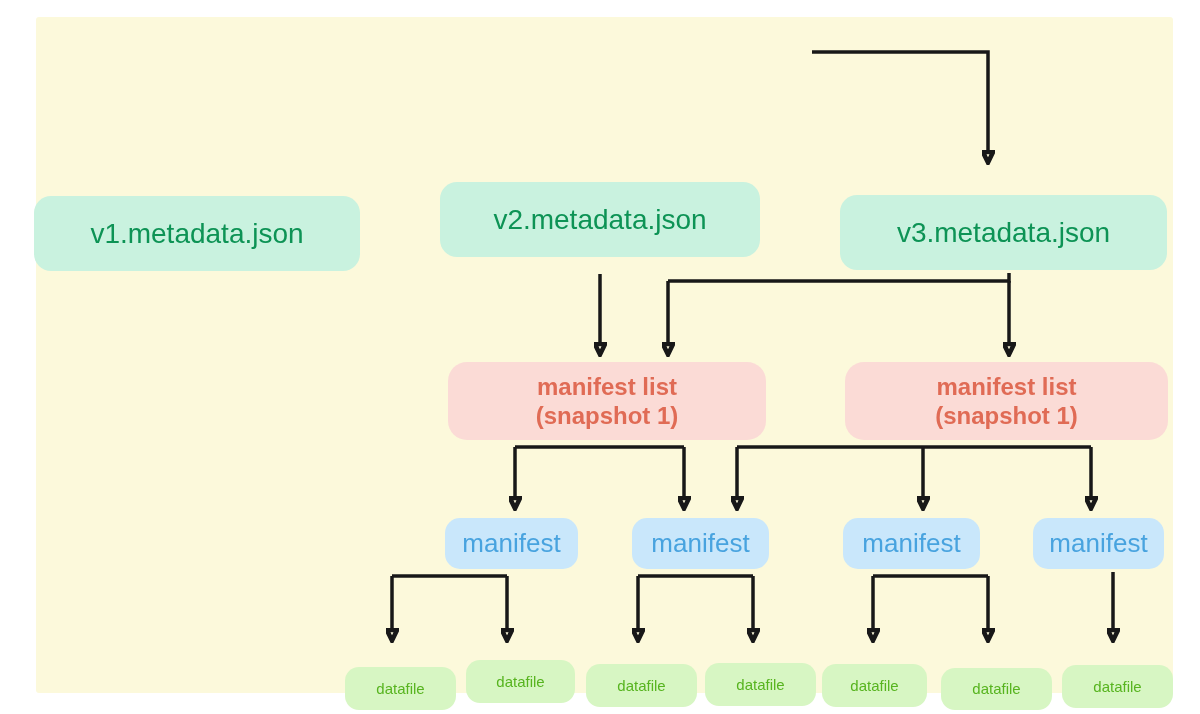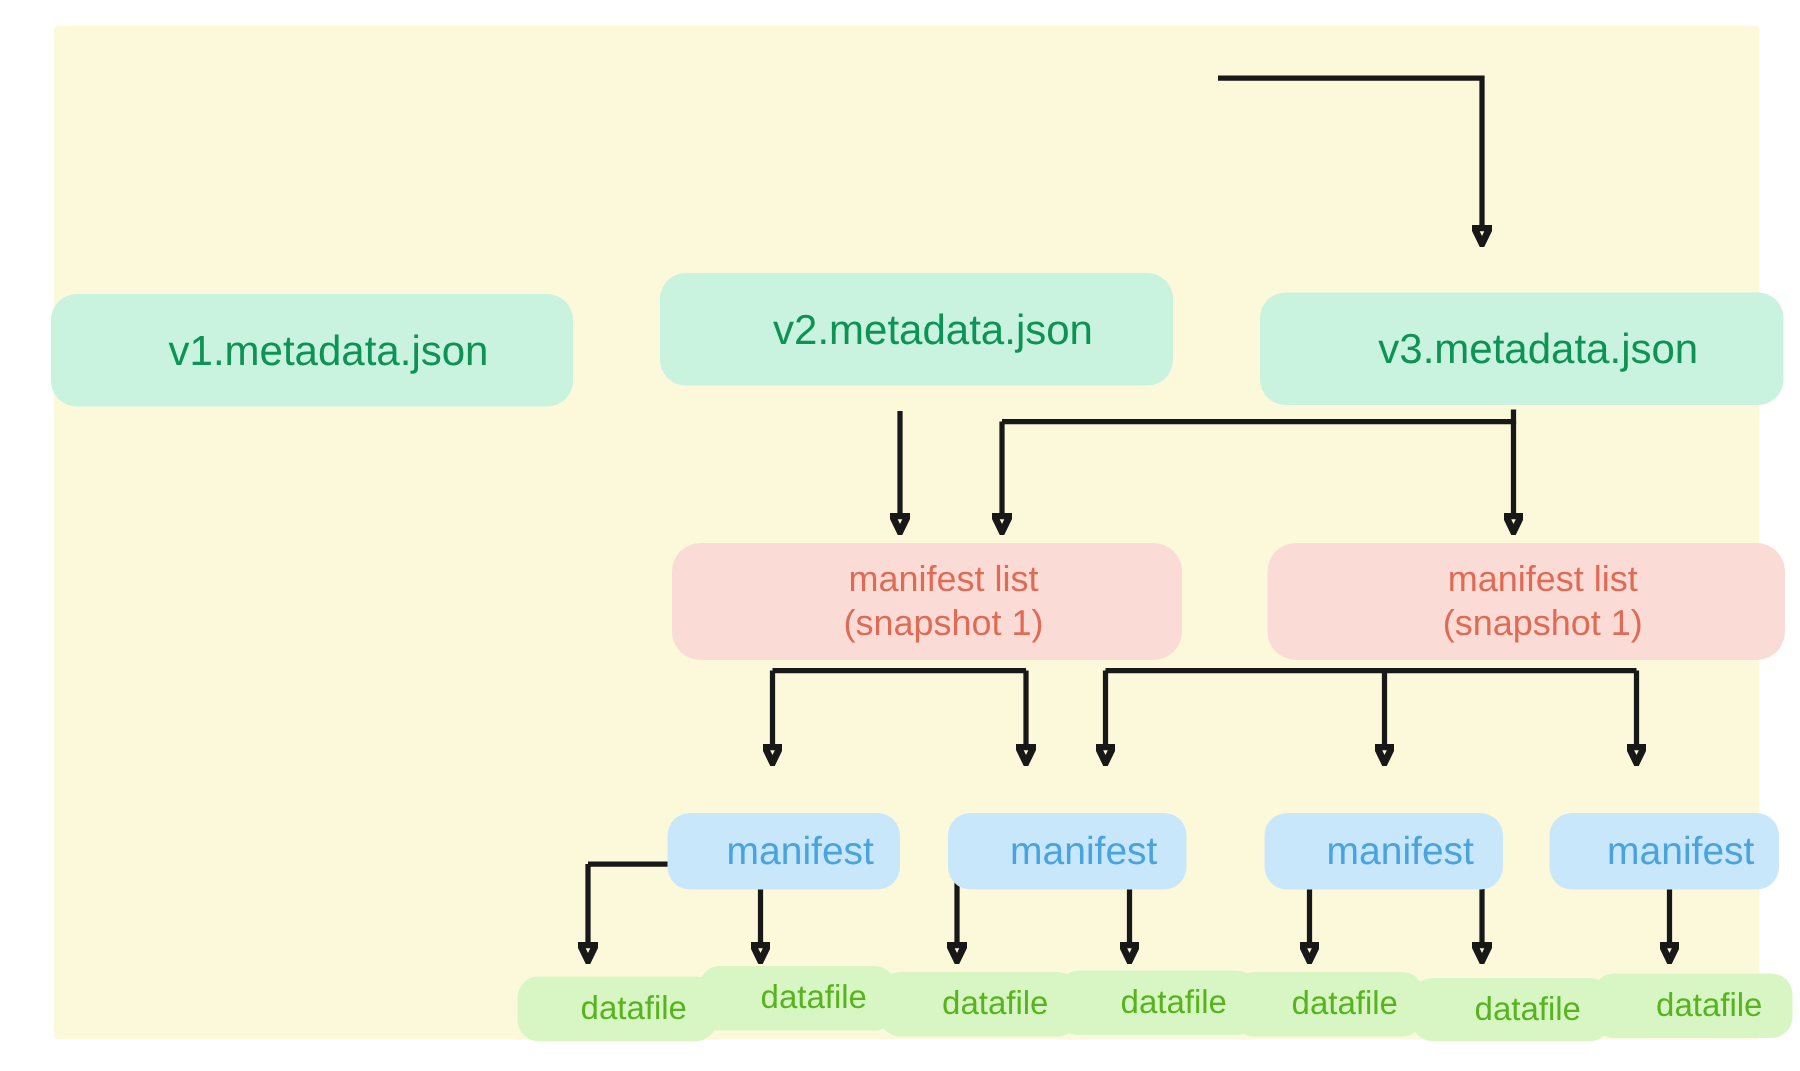--- a/index.html
+++ b/index.html
@@ -12,37 +12,37 @@
     background:var(--panel-bg,#FCF9DB);border-radius:3px;
   }
   .title{
     position:absolute;left:451px;top:33px;width:300px;height:50px;
     display:flex;align-items:center;justify-content:center;
     font-size:40px;font-weight:400;letter-spacing:1px;
     color:var(--title-text,#E6D72E);
   }
   .node{
     position:absolute;display:flex;align-items:center;justify-content:center;
-    text-align:center;line-height:1.2;padding-left:22px;
+    text-align:center;line-height:1.2;
   }
   .mint{
     background:var(--metadata-bg,#C9F2DF);color:var(--metadata-text,#0D9355);
     border-radius:17px;font-size:28px;
   }
   .pink{
     background:var(--manifest-list-bg,#FBDBD6);color:var(--manifest-list-text,#E06B55);
-    border-radius:19px;font-size:24px;line-height:29px;font-weight:400;
+    border-radius:19px;font-size:24px;line-height:29px;font-weight:700;
   }
   .blue{
     background:var(--manifest-bg,#C9E7FB);color:var(--manifest-text,#48A3DF);
-    border-radius:15px;font-size:26px;margin-top:24px;
+    border-radius:15px;font-size:26px;
   }
   .green{
     background:var(--datafile-bg,#D7F6C3);color:var(--datafile-text,#57B41F);
-    border-radius:14px;font-size:22px;
+    border-radius:14px;font-size:15px;margin-top:16px;
   }
   .connectors{position:absolute;left:0;top:0;pointer-events:none;}
   .connectors path{
     fill:none;stroke:var(--arrow-color,#181818);
     stroke-width:3.5px;stroke-linejoin:miter;
   }
 </style>
 </head>
 <body>
 

